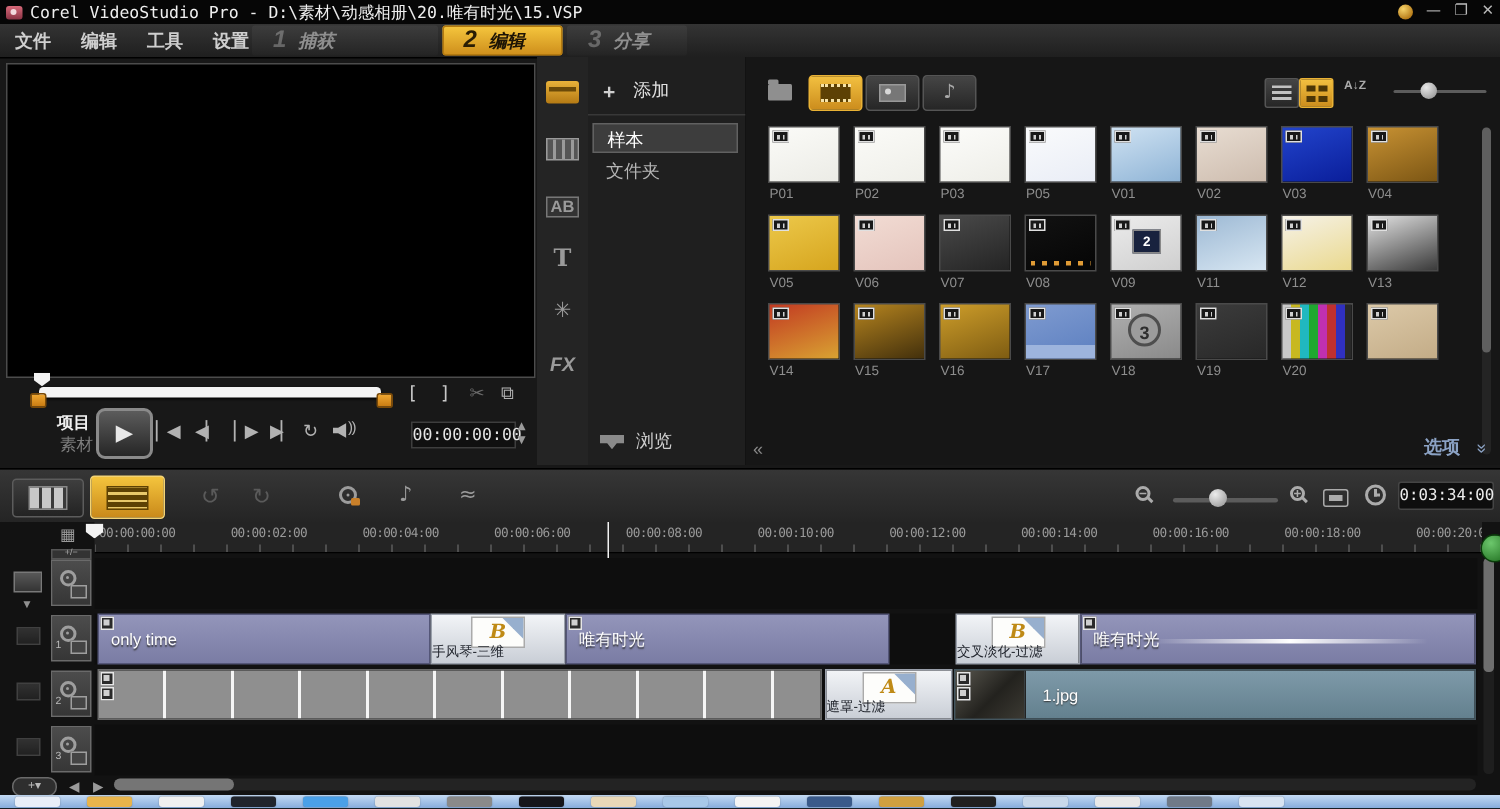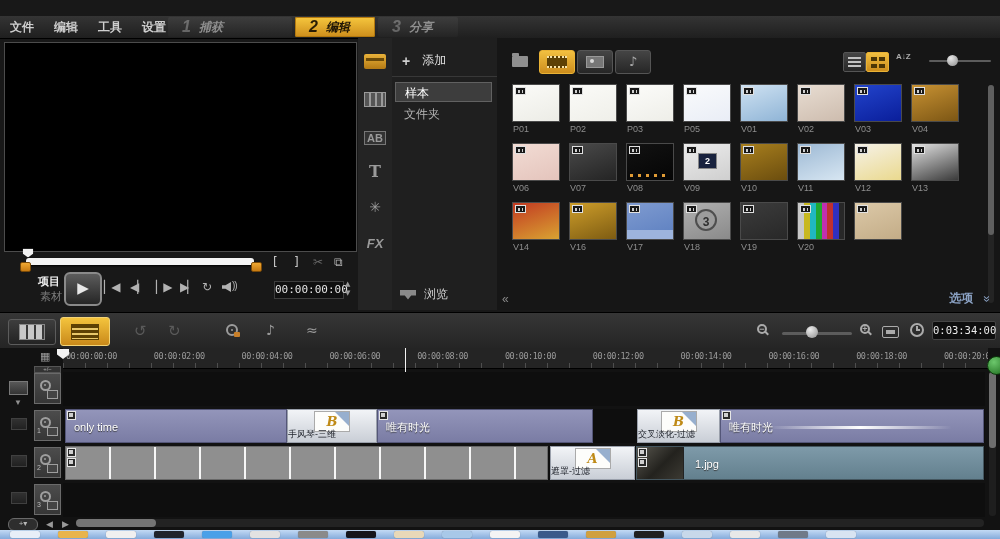--- a/index.html
+++ b/index.html
@@ -177,20 +177,30 @@
 
   
   .taskbar{position:absolute;left:0;top:530px;width:1000px;height:9px;background:linear-gradient(#c3daf4,#85abdb);display:flex;align-items:center;gap:18px;padding-left:10px;overflow:hidden;}
   .tbi{width:30px;height:7px;border-radius:2px;flex:0 0 auto;box-shadow:0 0 1px rgba(0,0,0,.4);}
 </style>
 </head>
 <body>
 
 <div id="app">
 
+  <div class="titlebar">
+    <span class="appicon"></span>
+    <span class="wtitle">Corel VideoStudio Pro - D:\素材\动感相册\20.唯有时光\15.VSP</span>
+    <span class="winbtns">
+      <span class="coin"></span>
+      <span class="wbtn">—</span>
+      <span class="wbtn">❐</span>
+      <span class="wbtn">✕</span>
+    </span>
+  </div>
 
   <div class="menubar">
     <div class="menus" id="menus">
         <div class="menu">文件</div>
         <div class="menu">编辑</div>
         <div class="menu">工具</div>
         <div class="menu">设置</div>
       </div>
     <div class="steps" id="steps">
         <div class="step s1">
@@ -336,20 +346,26 @@
           </div>
           <div class="thlabel">V03</div>
         </div>
         <div class="thcell">
           <div class="thumb" style="background: linear-gradient(160deg, rgb(200, 146, 51), rgb(124, 86, 20));">
             <div class="bdg"></div>
           </div>
           <div class="thlabel">V04</div>
         </div>
         <div class="thcell">
+          <div class="thumb" style="background: linear-gradient(160deg, rgb(236, 200, 74), rgb(214, 165, 30));">
+            <div class="bdg"></div>
+          </div>
+          <div class="thlabel">V05</div>
+        </div>
+        <div class="thcell">
           <div class="thumb" style="background: linear-gradient(160deg, rgb(242, 220, 212), rgb(228, 196, 188));">
             <div class="bdg"></div>
           </div>
           <div class="thlabel">V06</div>
         </div>
         <div class="thcell">
           <div class="thumb" style="background: linear-gradient(160deg, rgb(74, 74, 74), rgb(36, 36, 36));">
             <div class="bdg"></div>
           </div>
           <div class="thlabel">V07</div>
@@ -361,26 +377,20 @@
           <div class="thlabel">V08</div>
         </div>
         <div class="thcell">
           <div class="thumb" style="background: linear-gradient(160deg, rgb(236, 236, 236), rgb(207, 207, 207));">
             <div class="bdg"></div>
             <div class="ovl-mon">2</div>
           </div>
           <div class="thlabel">V09</div>
         </div>
         <div class="thcell">
-          <div class="thumb" style="background: linear-gradient(160deg, rgb(168, 127, 30), rgb(107, 77, 14));">
-            <div class="bdg"></div>
-          </div>
-          <div class="thlabel">V10</div>
-        </div>
-        <div class="thcell">
           <div class="thumb" style="background: linear-gradient(160deg, rgb(157, 185, 212), rgb(215, 230, 242));">
             <div class="bdg"></div>
           </div>
           <div class="thlabel">V11</div>
         </div>
         <div class="thcell">
           <div class="thumb" style="background: linear-gradient(160deg, rgb(246, 242, 232), rgb(234, 217, 142));">
             <div class="bdg"></div>
           </div>
           <div class="thlabel">V12</div>
@@ -389,20 +399,26 @@
           <div class="thumb" style="background: linear-gradient(160deg, rgb(226, 226, 226), rgb(58, 58, 58));">
             <div class="bdg"></div>
           </div>
           <div class="thlabel">V13</div>
         </div>
         <div class="thcell">
           <div class="thumb" style="background: linear-gradient(160deg, rgb(194, 58, 34), rgb(217, 163, 50));">
             <div class="bdg"></div>
           </div>
           <div class="thlabel">V14</div>
+        </div>
+        <div class="thcell">
+          <div class="thumb" style="background: linear-gradient(160deg, rgb(181, 132, 31), rgb(67, 48, 12));">
+            <div class="bdg"></div>
+          </div>
+          <div class="thlabel">V15</div>
         </div>
         <div class="thcell">
           <div class="thumb" style="background: linear-gradient(160deg, rgb(205, 157, 42), rgb(126, 92, 18));">
             <div class="bdg"></div>
           </div>
           <div class="thlabel">V16</div>
         </div>
         <div class="thcell">
           <div class="thumb t-horizon" style="background: linear-gradient(160deg, rgb(127, 155, 208), rgb(92, 127, 192));">
             <div class="bdg"></div>

